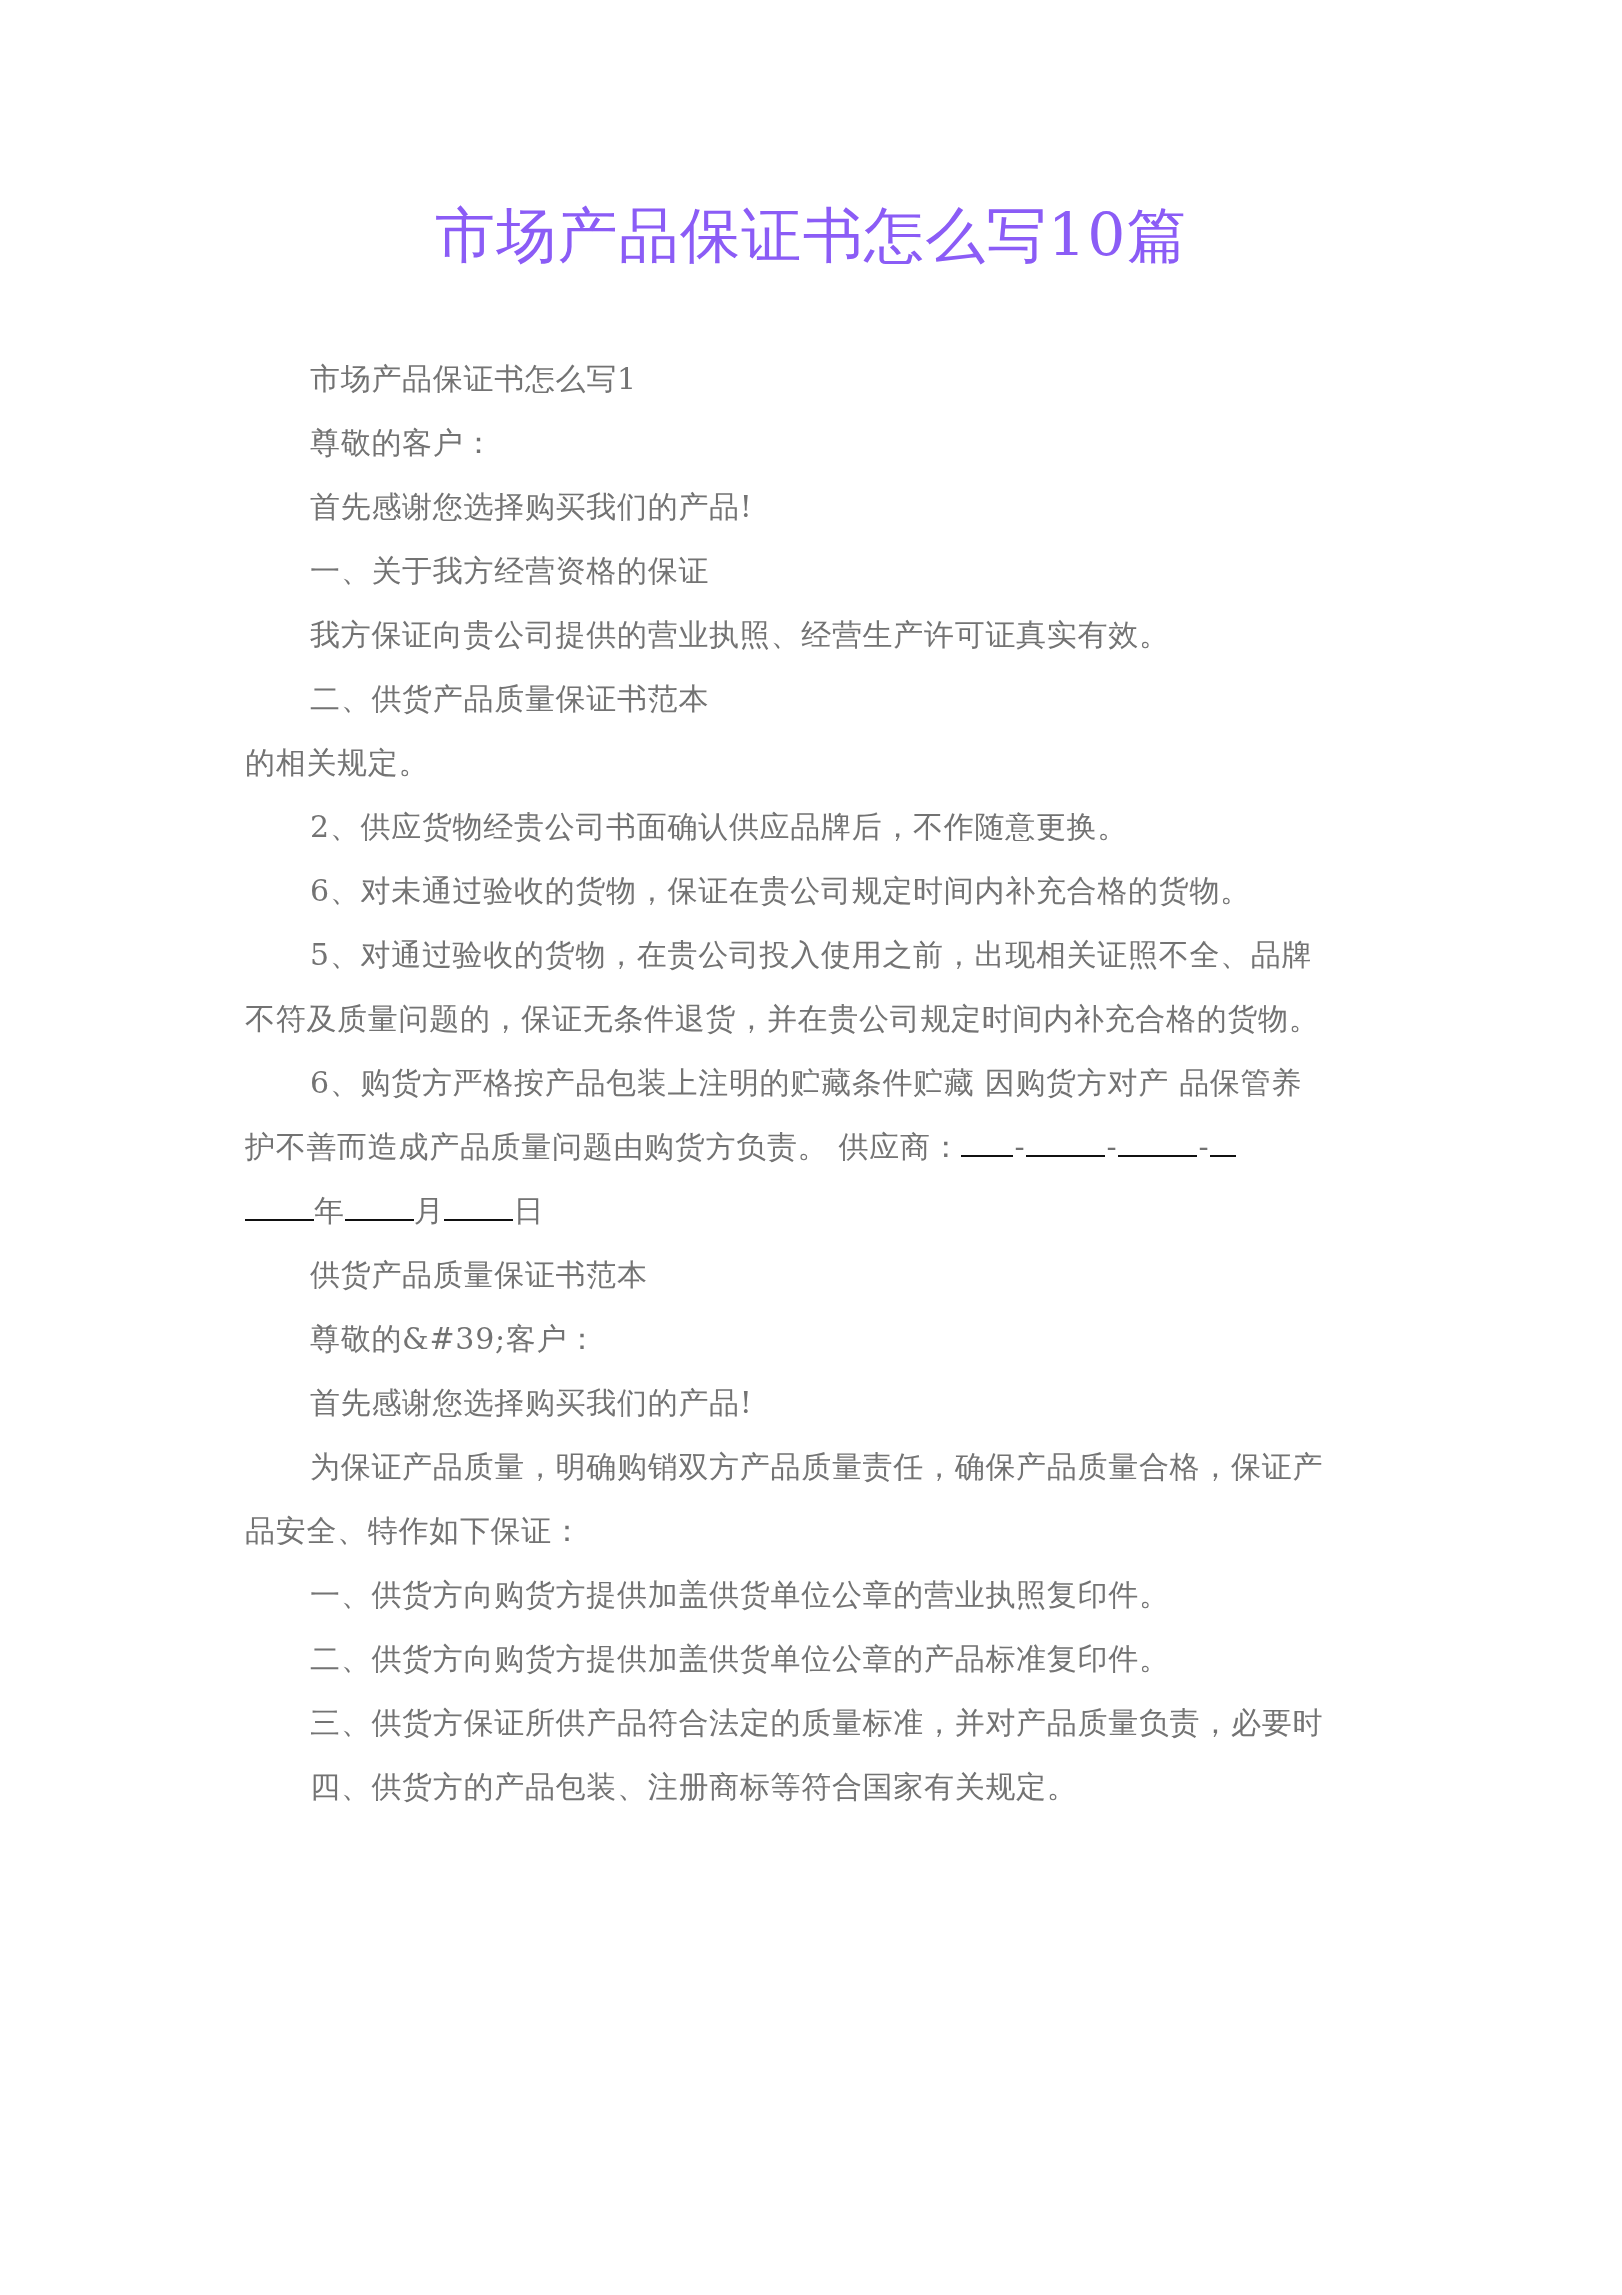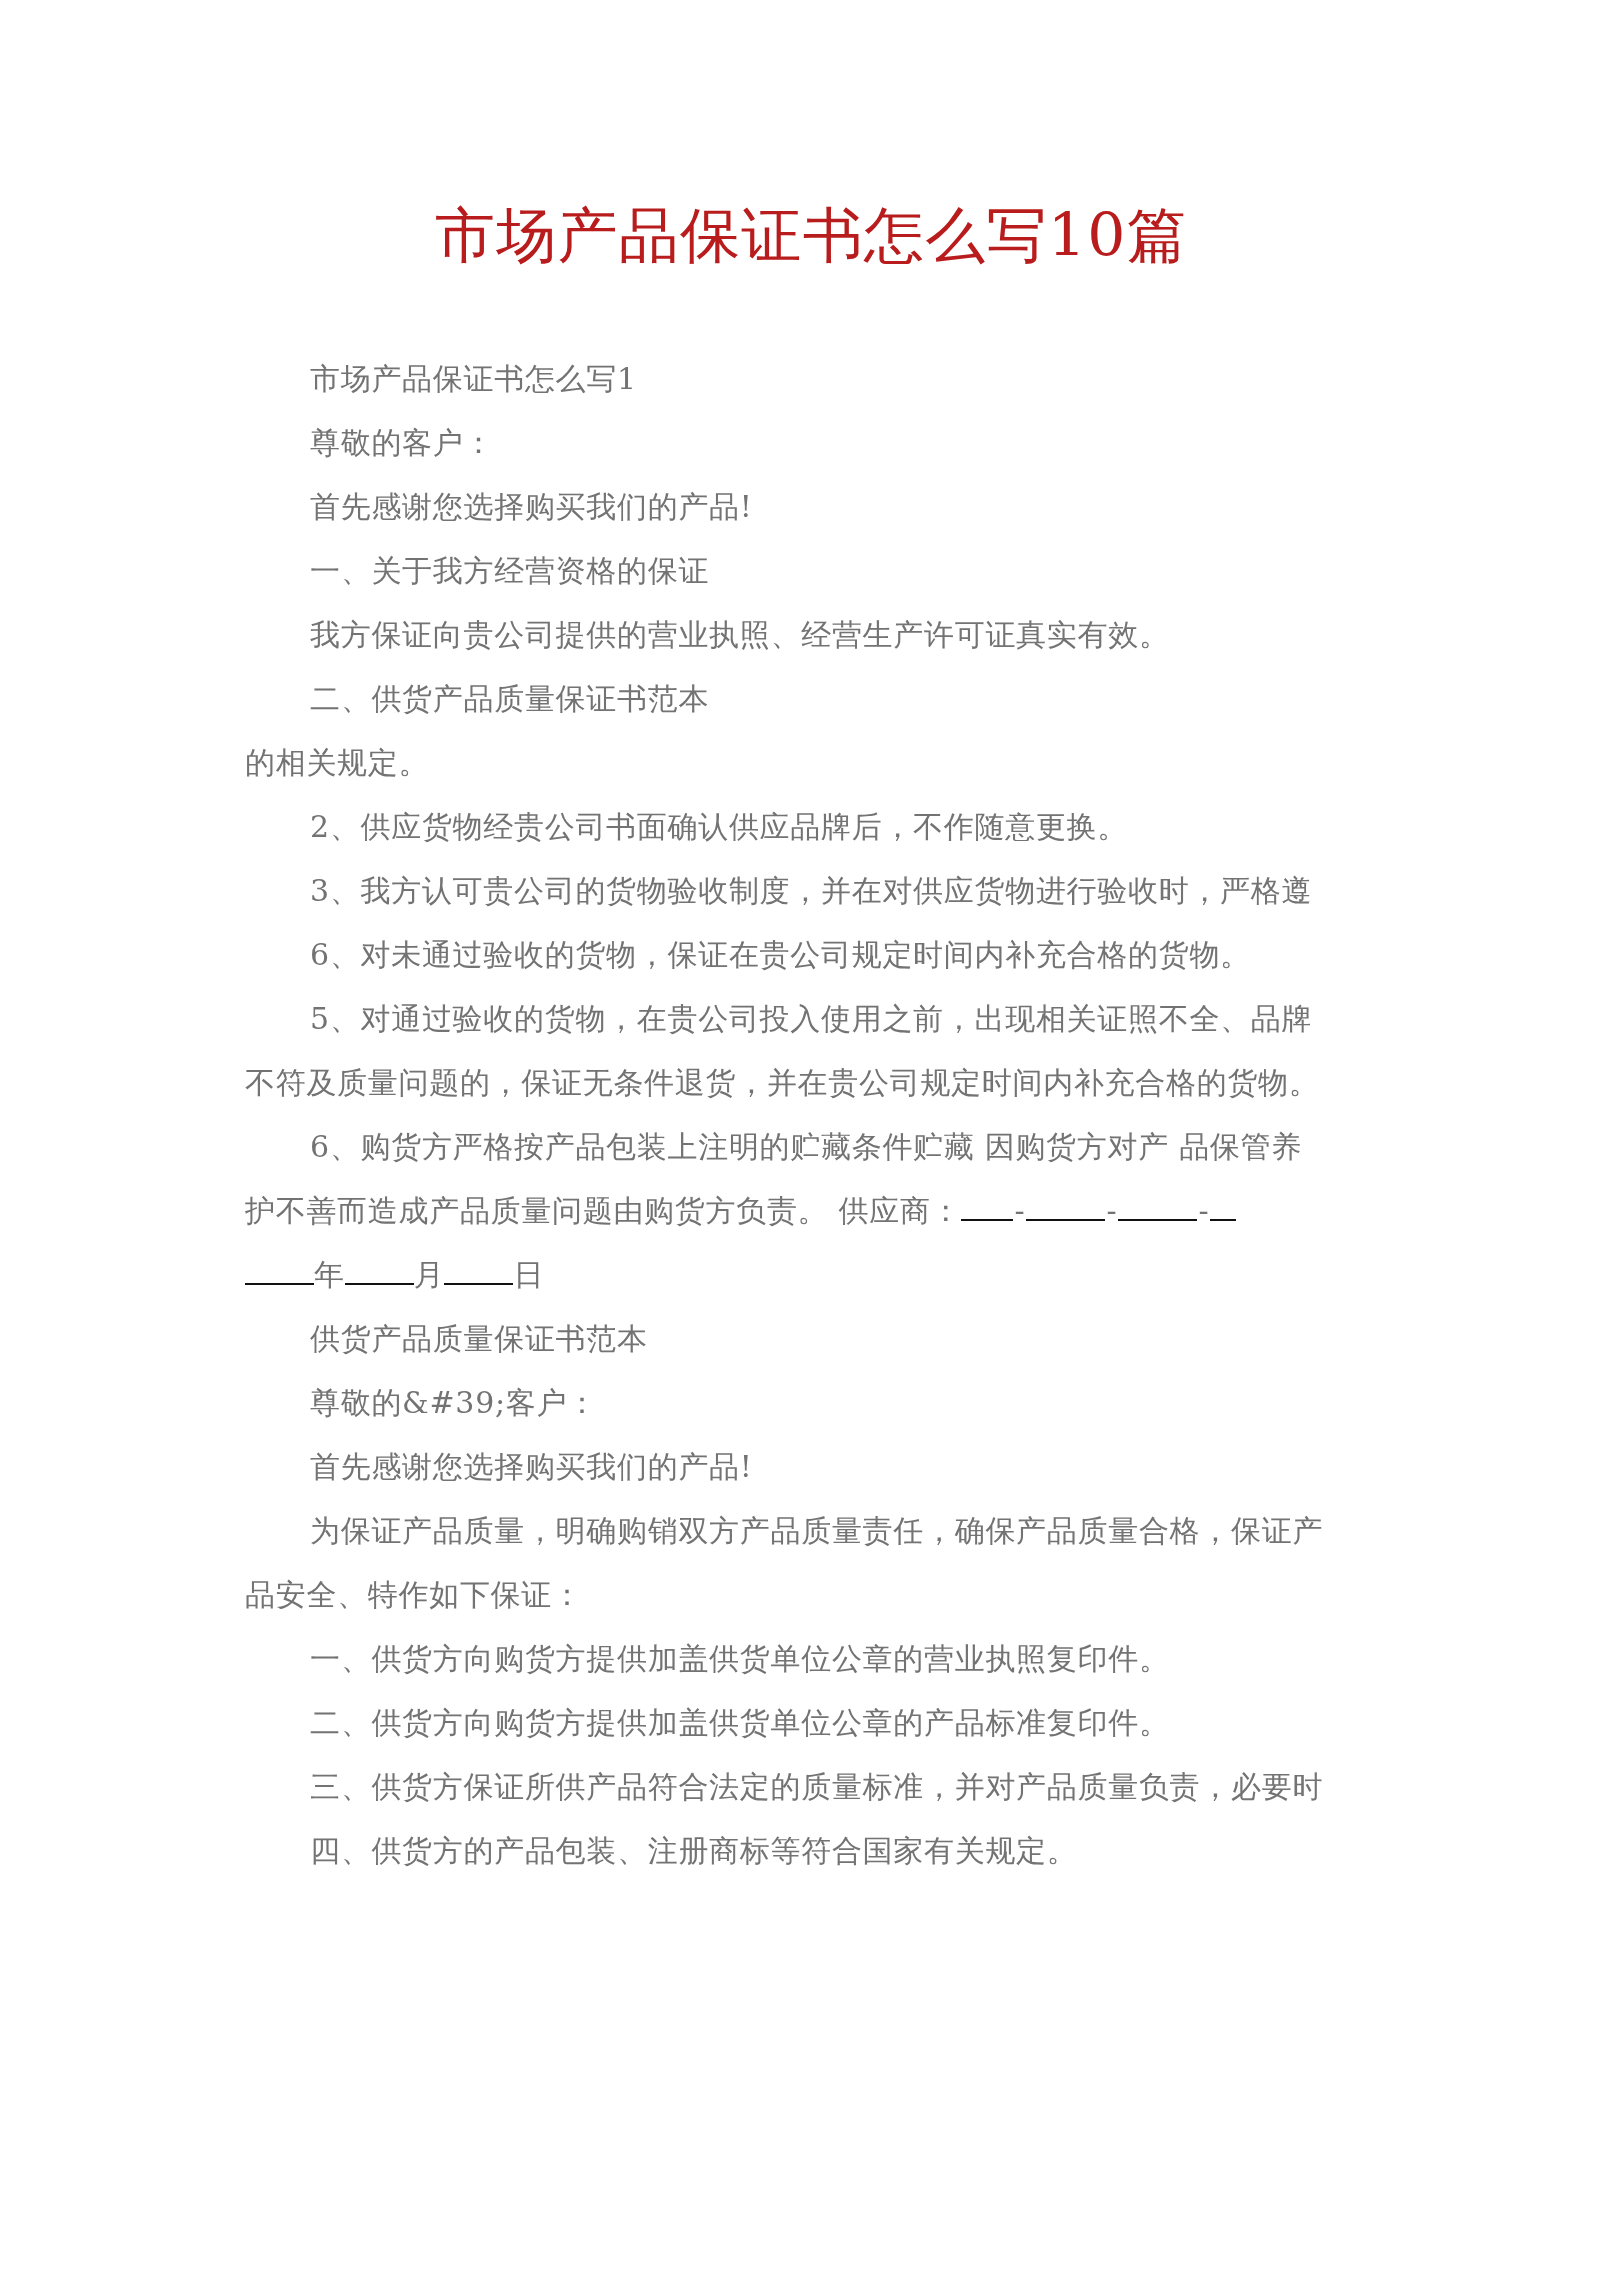--- a/index.html
+++ b/index.html
@@ -24,21 +24,21 @@
   }
   .doc-title {
     position: absolute;
     top: 196px;
     left: 0;
     width: 1623px;
     text-align: center;
     font-size: 60px;
     line-height: 79px;
     letter-spacing: 1.3px;
-    color: #b91c1c;
+    color: #8b5cf6;
   }
   .body-text {
     position: absolute;
     left: 245px;
     top: 347px;
     width: 1132px;
   }
   .line {
     font-size: 30px;
     line-height: 64px;
@@ -68,21 +68,20 @@
 
   <div class="body-text">
     <div class="line indent">市场产品保证书怎么写1</div>
     <div class="line indent">尊敬的客户：</div>
     <div class="line indent">首先感谢您选择购买我们的产品!</div>
     <div class="line indent">一、关于我方经营资格的保证</div>
     <div class="line indent">我方保证向贵公司提供的营业执照、经营生产许可证真实有效。</div>
     <div class="line indent">二、供货产品质量保证书范本</div>
     <div class="line">的相关规定。</div>
     <div class="line indent">2、供应货物经贵公司书面确认供应品牌后，不作随意更换。</div>
-    <div class="line indent">3、我方认可贵公司的货物验收制度，并在对供应货物进行验收时，严格遵</div>
     <div class="line indent">6、对未通过验收的货物，保证在贵公司规定时间内补充合格的货物。</div>
     <div class="line indent">5、对通过验收的货物，在贵公司投入使用之前，出现相关证照不全、品牌</div>
     <div class="line">不符及质量问题的，保证无条件退货，并在贵公司规定时间内补充合格的货物。</div>
     <div class="line indent">6、购货方严格按产品包装上注明的贮藏条件贮藏 因购货方对产 品保管养</div>
 
     <div class="line">
       <span>护不善而造成产品质量问题由购货方负责。 供应商：</span><span class="blank" style="width:52px"></span><span class="dash">-</span><span class="blank" style="width:79px"></span><span class="dash">-</span><span class="blank" style="width:79px"></span><span class="dash">-</span><span class="blank" style="width:26px"></span>
     </div>
 
     <div class="line">

